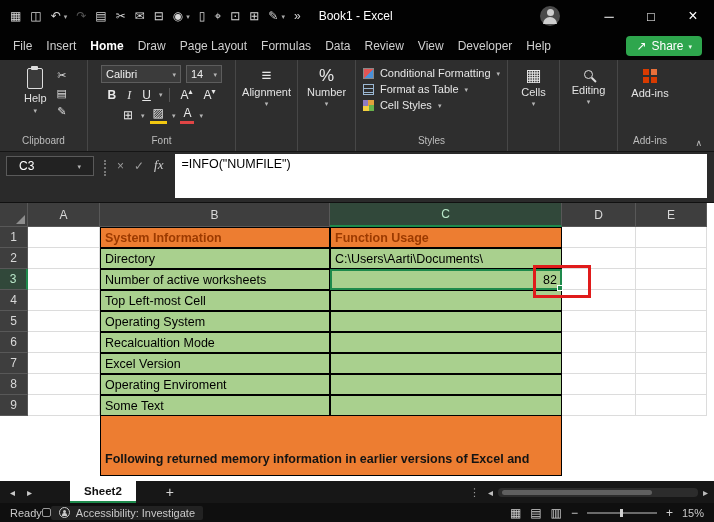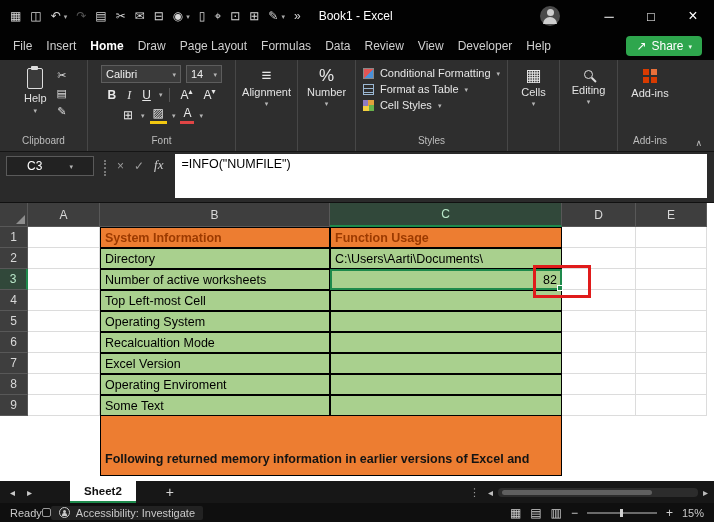--- a/index.html
+++ b/index.html
@@ -60,21 +60,21 @@
   .cs-ic{width:11px;height:11px;flex:none;background:conic-gradient(#e2a13c 0 25%,#69b34c 0 50%,#f4d03f 0 75%,#8e7cc3 0)}
   .mag-ic{width:9px;height:9px;border:1.5px solid #ddd;border-radius:50%;position:relative;margin:3px}
   .mag-ic::after{content:'';position:absolute;width:6px;height:1.5px;background:#ddd;transform:rotate(45deg);right:-5px;bottom:-2px}
   .addins-ic{display:grid;grid-template-columns:6px 6px;grid-template-rows:6px 6px;gap:2px;margin:2px}
   .addins-ic span{background:var(--addins-orange,#D83B01)}
   .addins-ic span:nth-child(2){background:#e8703a}
   .ribbon-collapse{position:absolute;right:12px;bottom:3px;color:#bbb;font-size:9px}
 
   
   .formulabar{position:absolute;top:152px;left:0;width:100%;height:51px;background:#2a2a2a;display:flex;align-items:stretch;border-bottom:1px solid #111}
-  .namebox{width:88px;margin:4px 0 0 6px;background:#222;border:1px solid #5a5a5a;color:#fff;font-size:12px;display:flex;align-items:center;justify-content:space-between;padding:0 20px;height:20px;align-self:flex-start}
+  .namebox{width:88px;margin:4px 0 0 6px;background:#222;border:1px solid #5a5a5a;color:#fff;font-size:12px;display:flex;align-items:center;justify-content:space-between;padding:0 12px;height:20px;align-self:flex-start}
   .fb-dots{width:2px;border-left:2px dotted #777;height:16px;margin:8px 6px 0 10px}
   .fb-ic{color:#9a9a9a;font-size:12px;margin:8px 5px 0;align-self:flex-start;line-height:1}
   .fb-fx{font-style:italic;font-family:"Liberation Serif",serif;font-size:13px;color:#cfcfcf;margin-top:6px}
   .formula-input{flex:1;background:#fff;color:#000;margin:2px 7px 4px 7px;padding:3px 6px;font-size:12.5px}
 
   
   .sheet{position:absolute;top:203px;left:0;width:714px;height:278px;background:#fff;font-size:12.5px;color:#000}
   .hdr-row{display:flex;height:24px}
   .cell-hdr{background:#3e3e3e;color:#d8d8d8;display:flex;align-items:center;justify-content:center;font-size:12px;border-right:1px solid #585858;border-bottom:1px solid #585858;flex:none}
   .cell-hdr.sel{background:#31483a;color:#b9e8c9}

